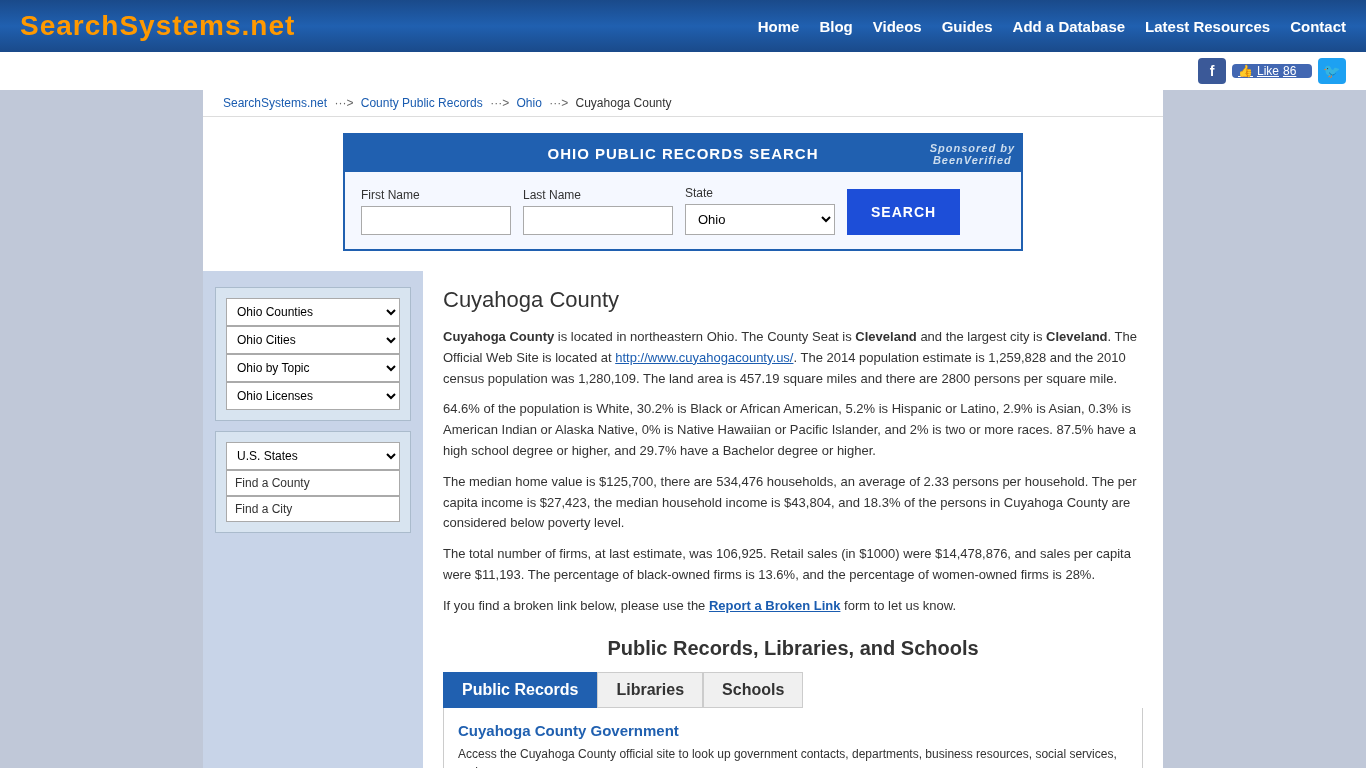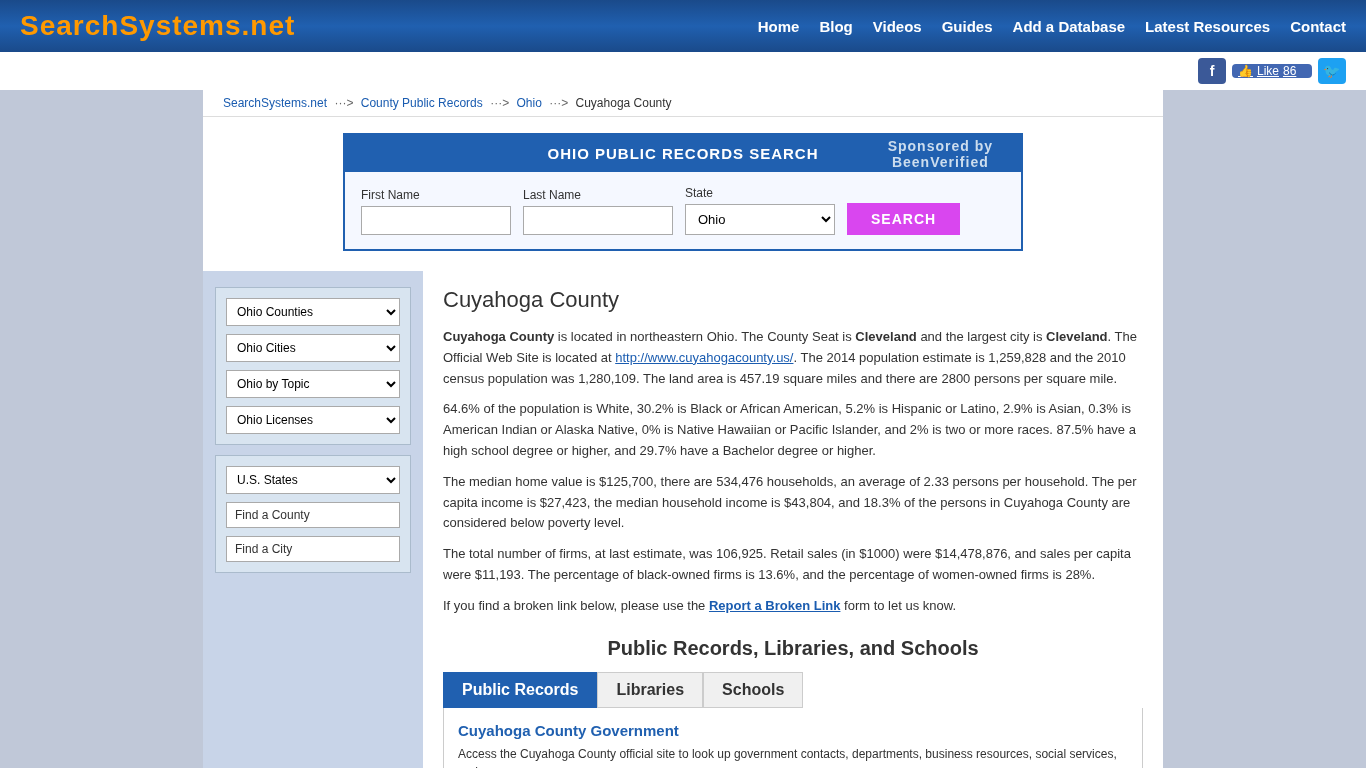--- a/index.html
+++ b/index.html
@@ -107,24 +107,25 @@
       font-size: 15px;
       font-weight: bold;
       letter-spacing: 1px;
       display: flex;
       align-items: center;
       justify-content: center;
       position: relative;
     }
     .sponsored-label {
       position: absolute;
-      right: 28px;
-      font-size: 14px;
+      right: 6px;
+      font-size: 11px;
       color: #cde;
       text-align: center;
+      font-style: italic;
     }
     .search-box-body {
       padding: 14px 16px;
       display: flex;
       gap: 12px;
       align-items: flex-end;
       background: #f5f8ff;
     }
     .search-field {
       display: flex;
@@ -142,29 +143,29 @@
       width: 150px;
     }
     .search-field select {
       border: 1px solid #aaa;
       padding: 6px 8px;
       font-size: 13px;
       width: 150px;
       background: #fff;
     }
     .search-btn {
-      background: #d946ef;
+      background: #1d4ed8;
       color: #fff;
       border: none;
       padding: 6px 24px;
       font-size: 14px;
       font-weight: bold;
       letter-spacing: 1px;
       cursor: pointer;
-      height: 32px;
+      height: 46px;
     }
 
     
     .content-area {
       display: flex;
       gap: 0;
     }
 
     
     .sidebar {
@@ -175,21 +176,20 @@
       display: flex;
       flex-direction: column;
       gap: 10px;
     }
     .sidebar-section {
       background: #d8e4f0;
       border: 1px solid #aabbcc;
       padding: 10px;
       display: flex;
       flex-direction: column;
-      gap: 8px;
     }
     .sidebar-select {
       width: 100%;
       padding: 5px 6px;
       border: 1px solid #aaa;
       background: #fff;
       font-size: 12px;
       cursor: pointer;
     }
     .sidebar-link-btn {

